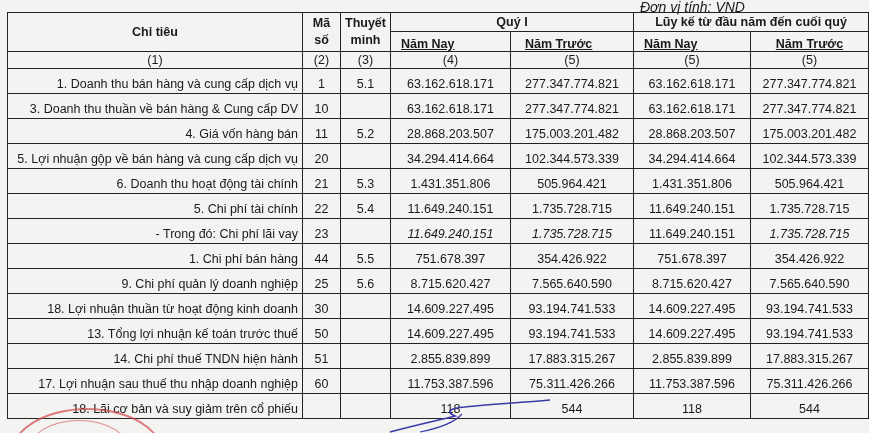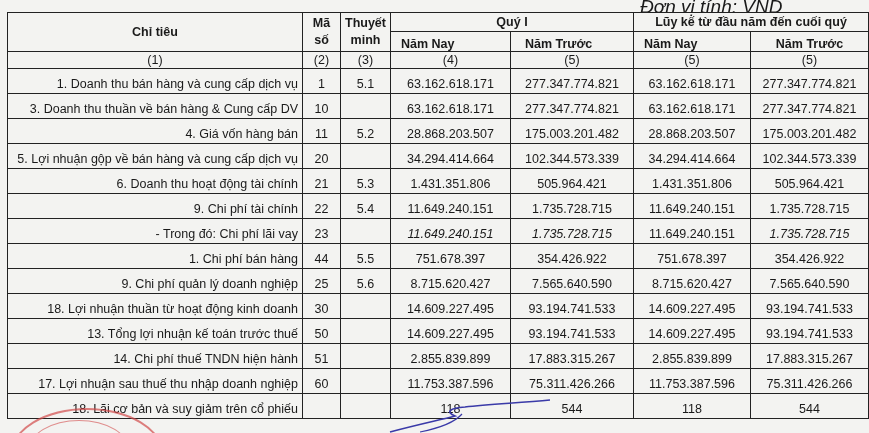--- a/index.html
+++ b/index.html
@@ -4,39 +4,39 @@
 <style>
   html, body { margin: 0; padding: 0; }
   body {
     width: 869px; height: 433px; overflow: hidden; position: relative;
     background: #f3f3f1;
     font-family: "Liberation Sans", "DejaVu Sans", sans-serif;
     color: #1a1a1a;
   }
   .unit {
     position: absolute; top: 0px; left: 640px; width: 200px;
-    font-size: 19px; font-style: italic; text-align: left;
+    font-size: 14px; font-style: italic; text-align: left;
     line-height: 14px;
   }
   table.report {
     position: absolute; top: 12px; left: 7px;
     border-collapse: collapse;
     table-layout: fixed;
     font-size: 12.5px;
     border-radius: 16px;
   }
   table.report td, table.report th {
     border: 1px solid #222;
     padding: 0 4px;
     white-space: nowrap;
     overflow: hidden;
   }
   th { font-weight: bold; text-align: center; font-size: 12.5px; }
   .h-top th { height: 18px; }
-  .h-sub th { height: 19px; vertical-align: bottom; padding-bottom: 1px; }
+  .h-sub th { height: 19px; vertical-align: bottom; padding-bottom: 1px; text-decoration: underline; }
   .h-main { vertical-align: middle; }
   .idx td { height: 16px; text-align: center; font-size: 12.5px; line-height: 14px; padding-top: 0; }
   tr.row td { height: 22px; vertical-align: bottom; padding-bottom: 2px; line-height: 14px; }
   td.label { text-align: right; padding-left: 2px; }
   td.code, td.note { text-align: center; }
   td.num { text-align: center; padding-right: 4px; }
   tr.italic td.label { padding-left: 10px; }
   .it { font-style: italic; }
 
   .stamp {
@@ -136,21 +136,21 @@
     <tr class="row">
       <td class="label">6. Doanh thu hoạt động tài chính</td>
       <td class="code">21</td>
       <td class="note">5.3</td>
       <td class="num">1.431.351.806</td>
       <td class="num">505.964.421</td>
       <td class="num">1.431.351.806</td>
       <td class="num">505.964.421</td>
     </tr>
     <tr class="row">
-      <td class="label">9. Chi phí tài chính</td>
+      <td class="label">5. Chi phí tài chính</td>
       <td class="code">22</td>
       <td class="note">5.4</td>
       <td class="num">11.649.240.151</td>
       <td class="num">1.735.728.715</td>
       <td class="num">11.649.240.151</td>
       <td class="num">1.735.728.715</td>
     </tr>
     <tr class="row italic">
       <td class="label">- Trong đó: Chi phí lãi vay</td>
       <td class="code">23</td>

